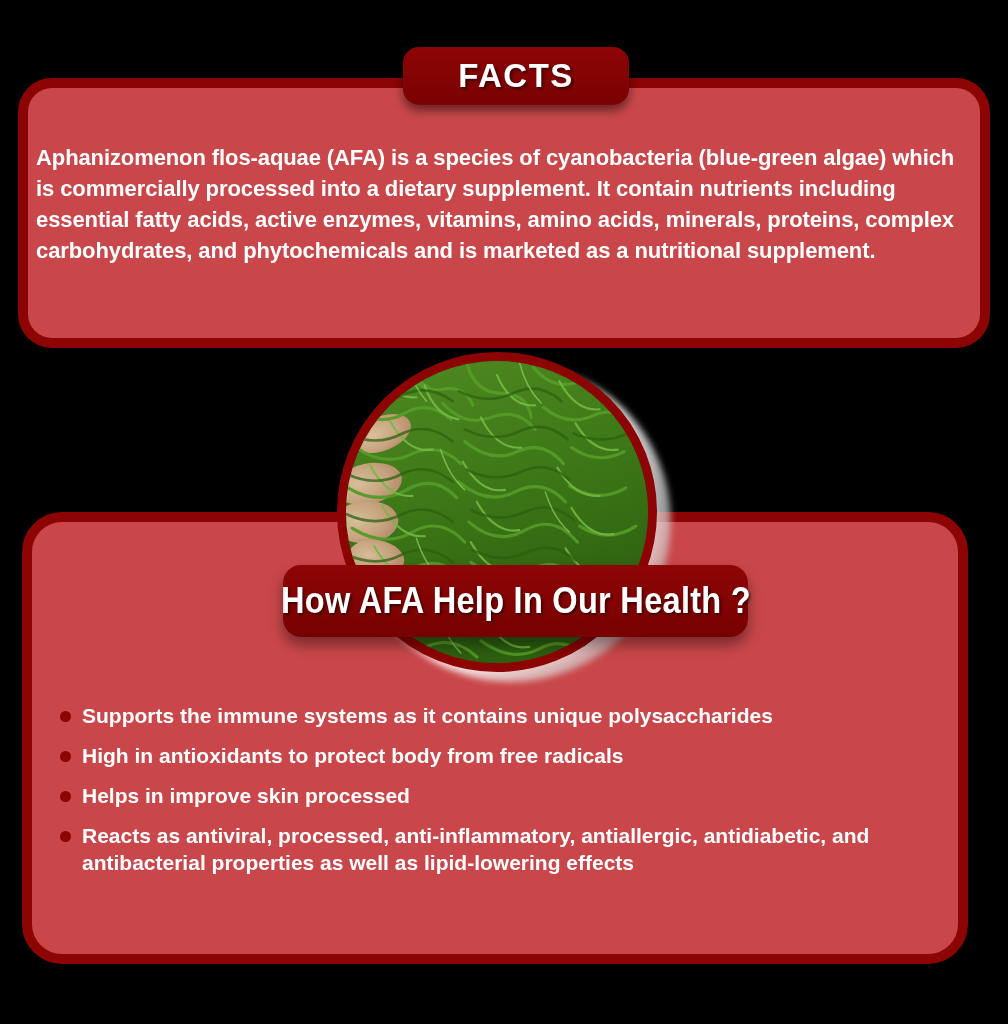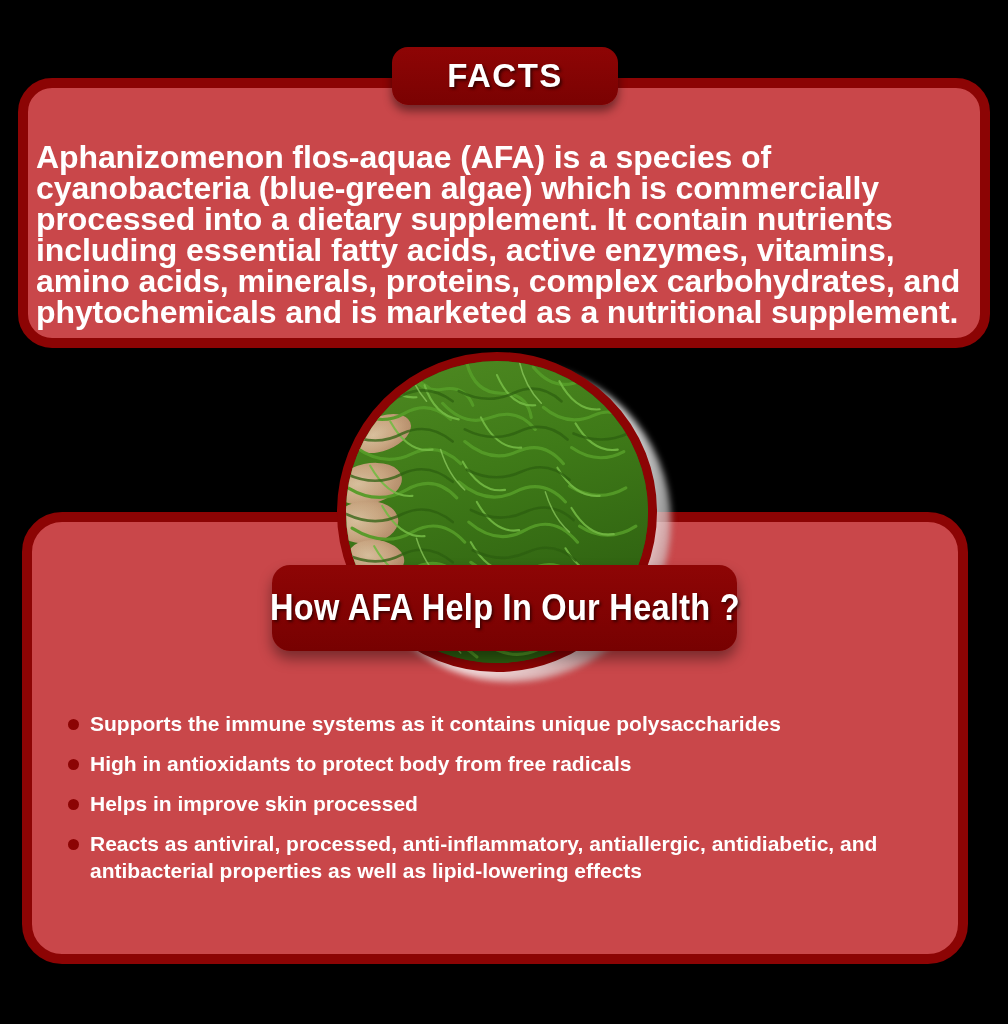--- a/index.html
+++ b/index.html
@@ -46,20 +46,21 @@
   }
 
   
   .ribbon {
     position: absolute;
     background: #8c0404;
     display: flex;
     align-items: center;
     justify-content: center;
     box-sizing: border-box;
+    margin-left: 11px;
   }
 
   #facts-ribbon {
     left: 392px;
     top: 47px;
     width: 226px;
     height: 58px;
     border-radius: 16px;
     z-index: 6;
     box-shadow: 0 6px 10px rgba(0,0,0,0.45);
@@ -70,21 +71,21 @@
     font-size: 33px;
     font-weight: bold;
     letter-spacing: 1.5px;
     text-shadow: 2px 2px 3px rgba(0,0,0,0.55);
   }
 
   #health-ribbon {
     left: 272px;
     top: 565px;
     width: 465px;
-    height: 86px;
+    height: 72px;
     border-radius: 18px;
     z-index: 8;
     box-shadow: 0 8px 14px rgba(0,0,0,0.40);
     background: linear-gradient(180deg, #8e0505 0%, #770101 100%);
   }
   #health-ribbon .ribbon-text {
     color: #ffffff;
     font-size: 37px;
     font-weight: bold;
     letter-spacing: 0.3px;
@@ -93,21 +94,21 @@
     text-shadow: 2px 2px 3px rgba(0,0,0,0.5);
   }
 
   
   #facts-paragraph {
     position: absolute;
     left: 36px;
     top: 142px;
     width: 940px;
     color: #ffffff;
-    font-size: 32px;
+    font-size: 22px;
     font-weight: bold;
     line-height: 31px;
     letter-spacing: -0.1px;
   }
 
   
   #algae-photo-wrap {
     position: absolute;
     left: 337px;
     top: 352px;
@@ -143,21 +144,21 @@
   }
   #algae-photo svg { display: block; width: 100%; height: 100%; }
 
   
   #benefits-list {
     position: absolute;
     left: 52px;
     top: 694px;
     width: 890px;
     list-style: none;
-    margin: 16px;
+    margin: 8px;
     padding: 0;
   }
   #benefits-list li {
     position: relative;
     padding-left: 22px;
     margin-bottom: 13px;
     color: #ffffff;
     font-size: 21px;
     font-weight: bold;
     line-height: 27px;

